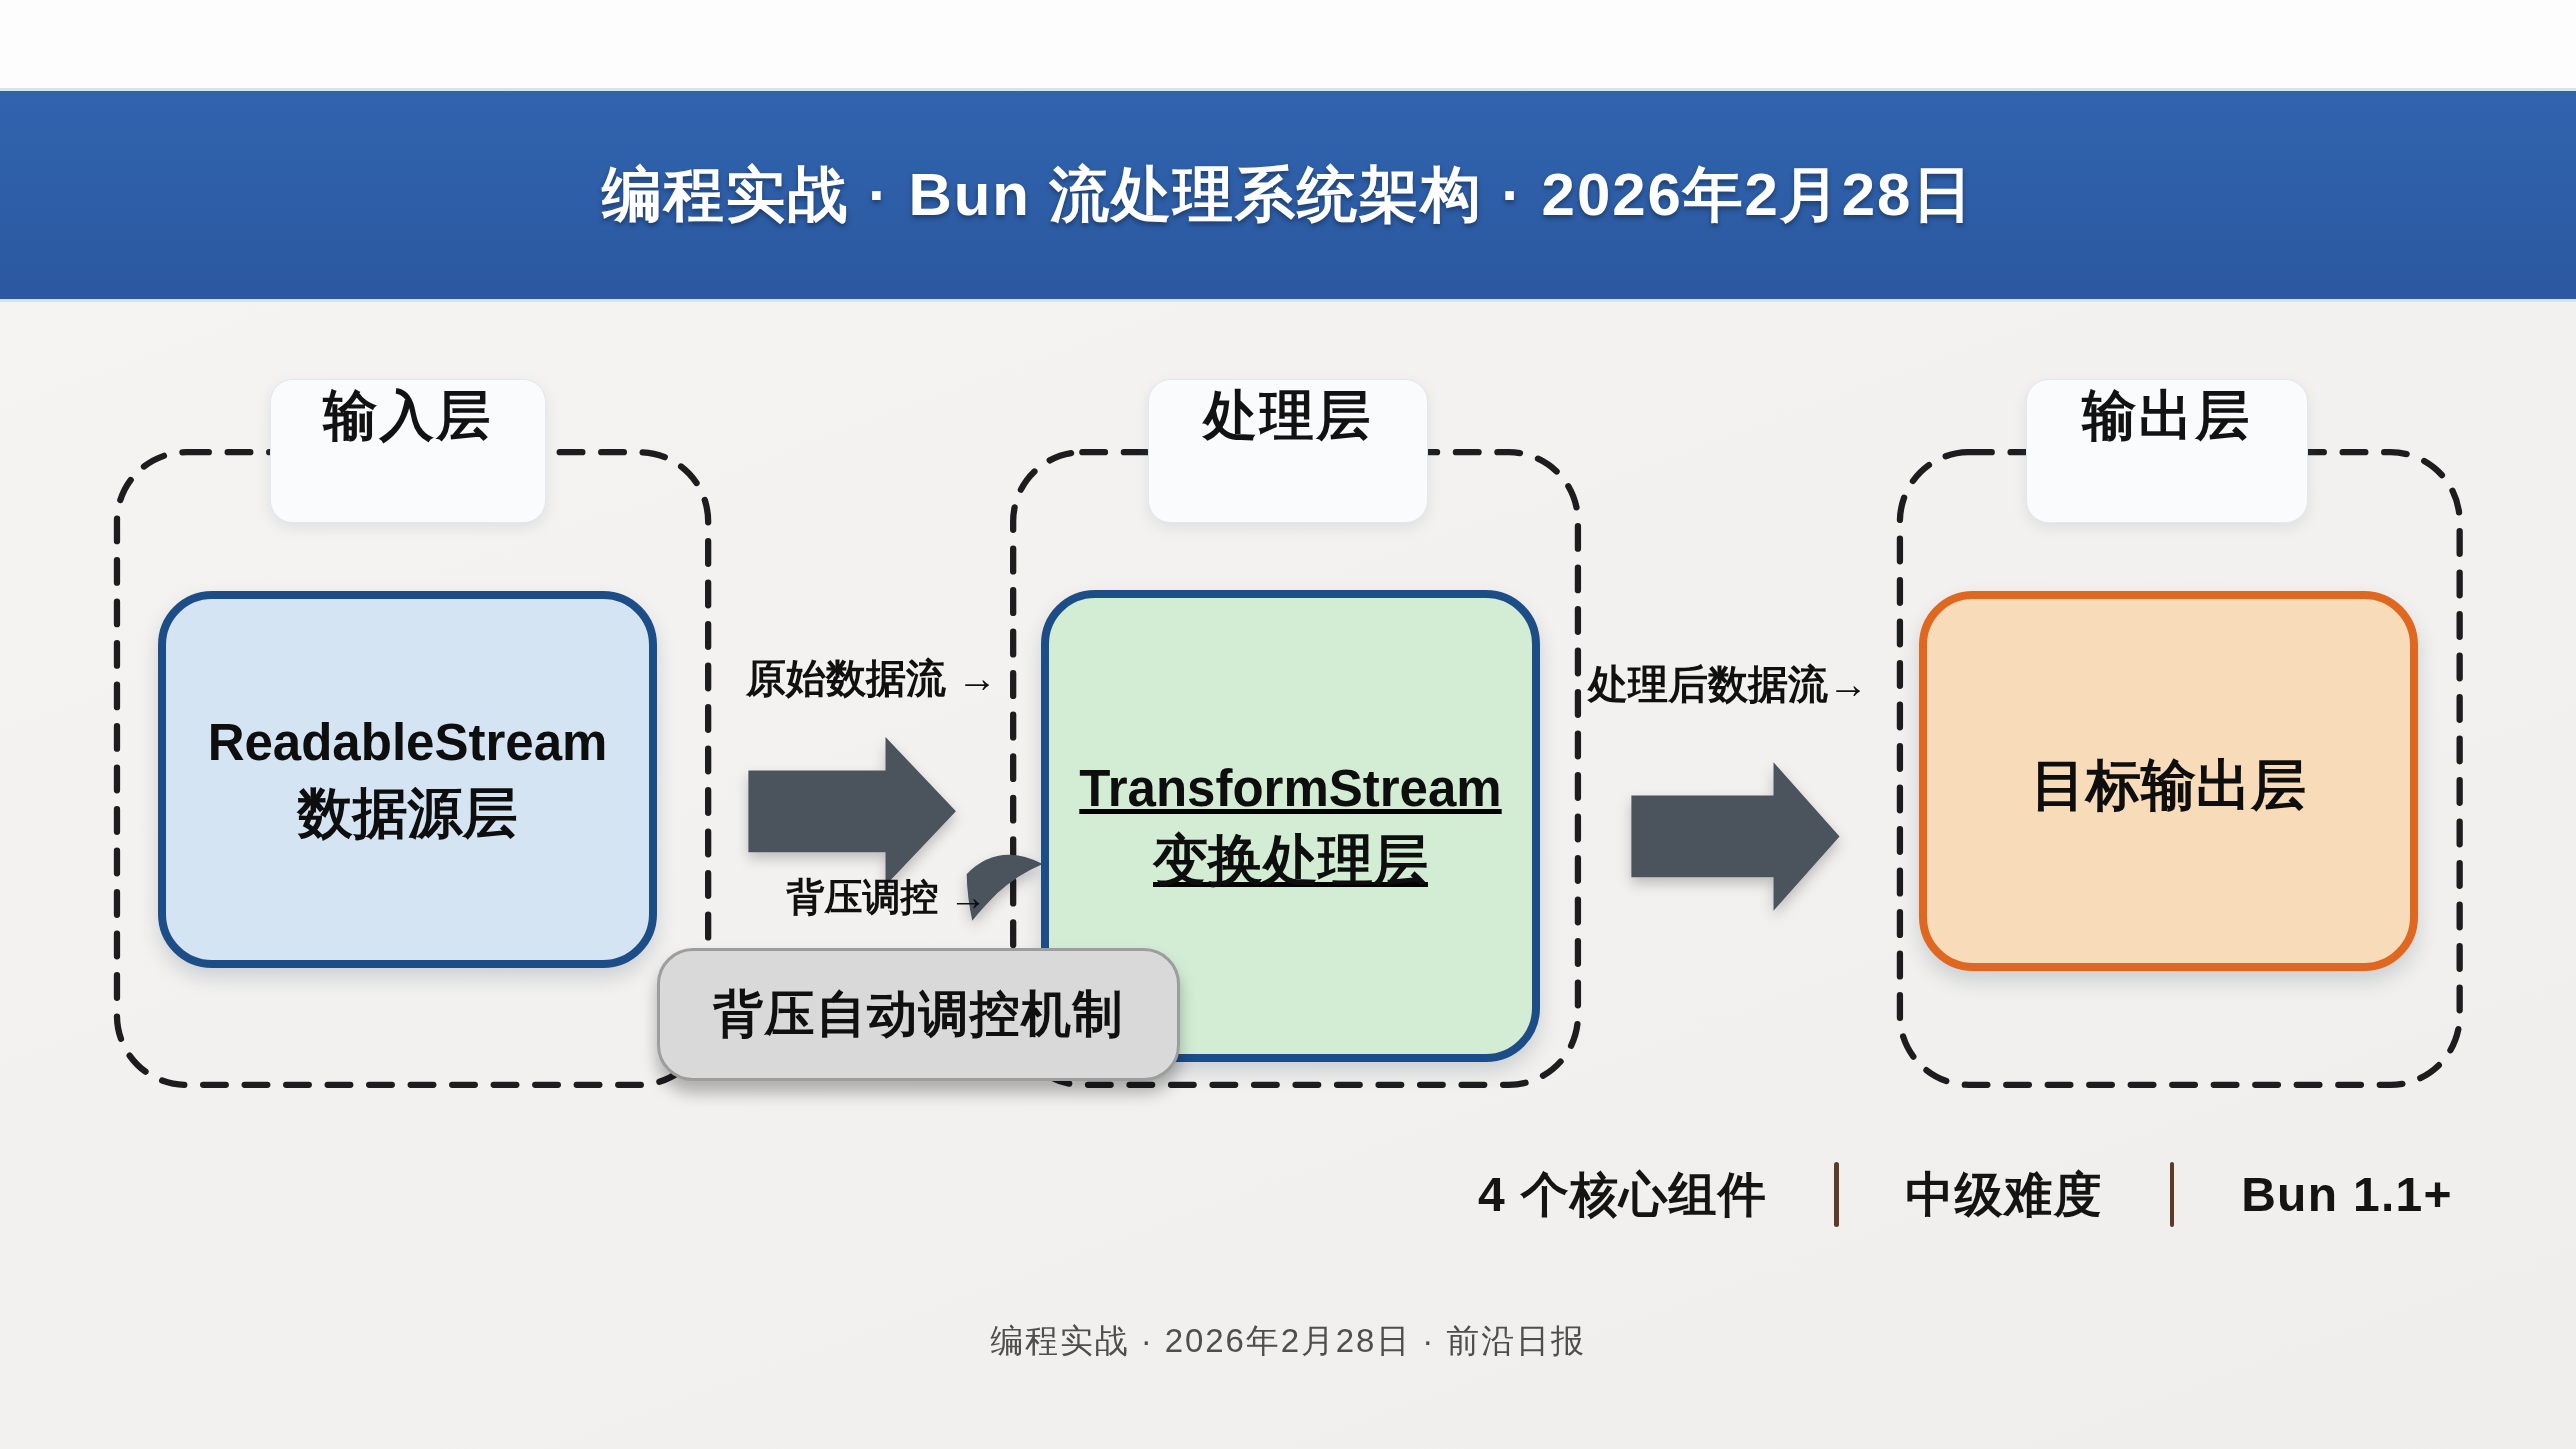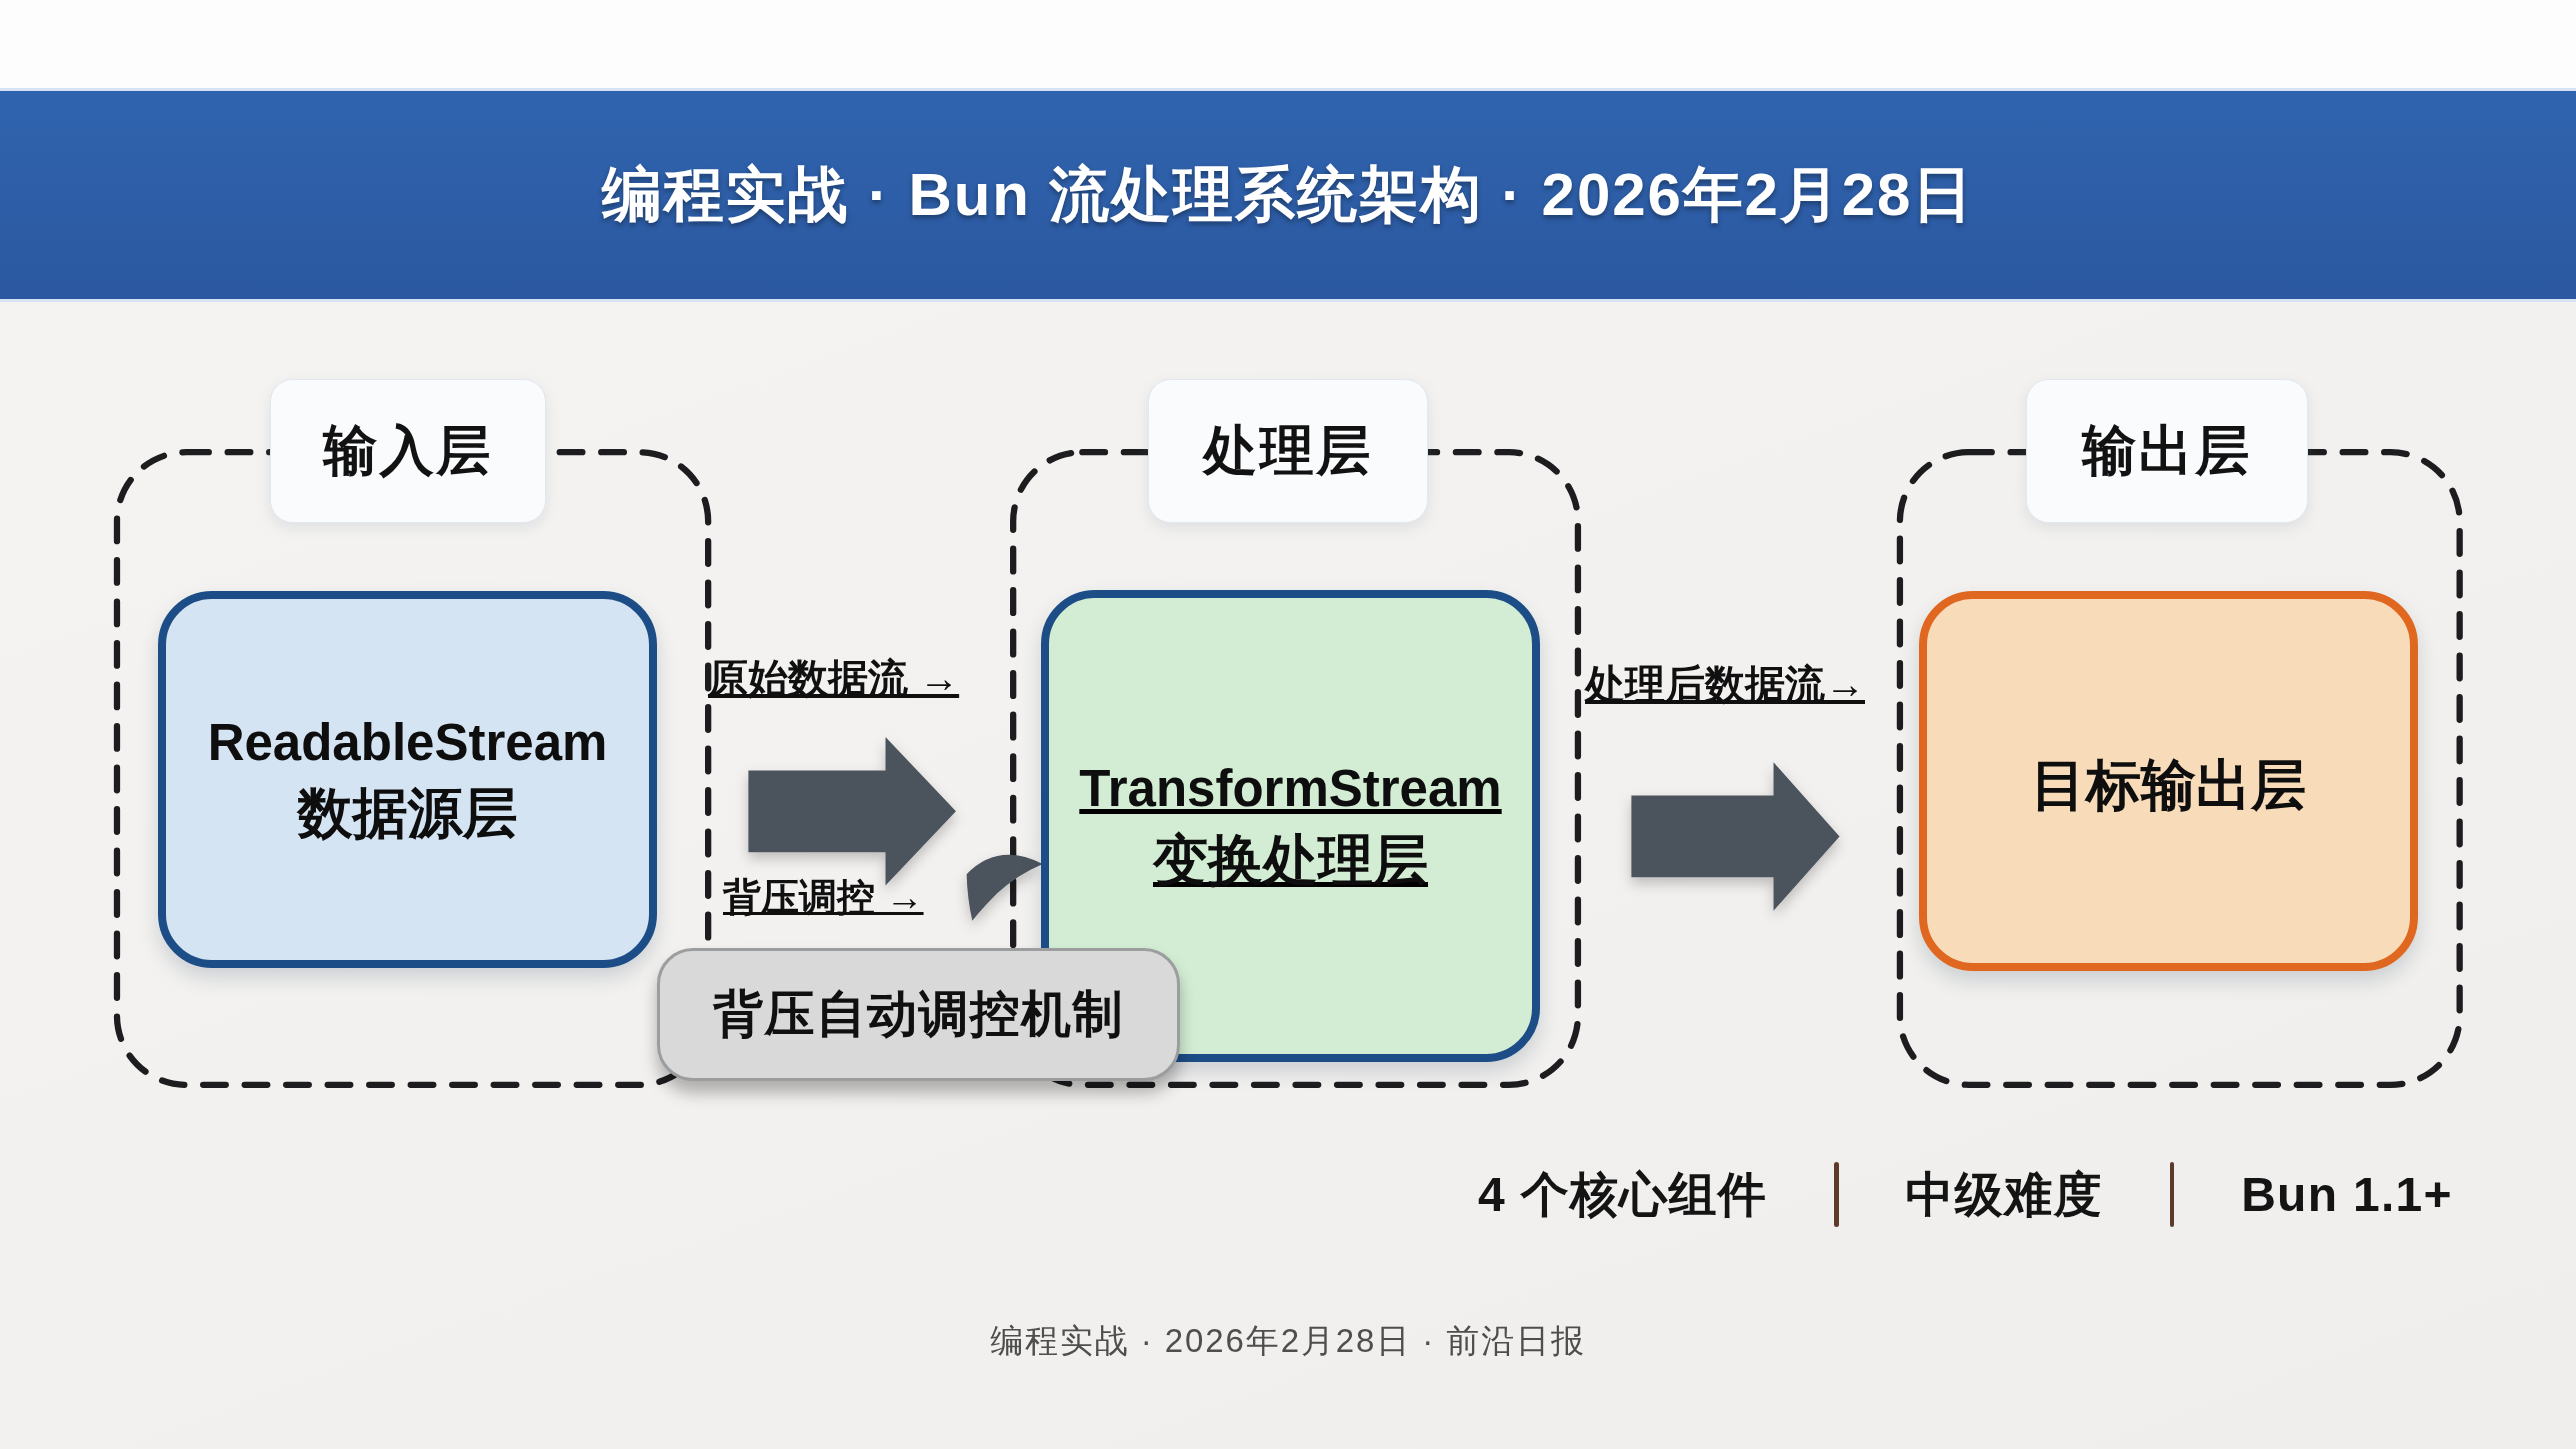--- a/index.html
+++ b/index.html
@@ -14,36 +14,36 @@
     display:flex;align-items:center;justify-content:center;
     border-top:3.1px solid #d7e3f2;border-bottom:3.1px solid #d7e3f2;
     box-sizing:border-box;
   }
   .banner-title{
     color:#fff;font-size:60px;font-weight:700;letter-spacing:1.9px;
     text-shadow:0 2.5px 5px rgba(0,0,0,0.35);white-space:nowrap;
   }
   svg.layer{position:absolute;left:0;top:0;z-index:1;}
   .chip{
-    position:absolute;z-index:3;display:flex;align-items:center;justify-content:center;
+    position:absolute;z-index:3;display:flex;justify-content:center;
     background:#fafbfd;border:1.9px solid #e3e7ee;border-radius:22.6px;
     box-shadow:0 5px 12.6px rgba(120,130,150,0.16);
     font-size:54px;font-weight:700;color:#121212;letter-spacing:2.5px;
   }
   .node{
     position:absolute;z-index:2;display:flex;flex-direction:column;align-items:center;justify-content:center;
     border-radius:54px;border:8.2px solid;box-sizing:border-box;
     box-shadow:0 10px 19px rgba(40,60,90,0.18);
     text-align:center;
   }
   .node-title{font-size:51px;font-weight:700;color:#0e0e0e;line-height:1.15;}
   .node-subtitle{font-size:55px;font-weight:700;color:#0e0e0e;line-height:1.15;margin-top:10px;}
   .flow-label{
     position:absolute;z-index:3;font-size:40px;font-weight:700;color:#101010;
-    white-space:nowrap;text-align:left;text-decoration:underline;
+    white-space:nowrap;text-align:right;
   }
   .bp-box{
     position:absolute;z-index:4;display:flex;align-items:center;justify-content:center;
     background:#d9d9d9;border:3.1px solid #9c9d9f;border-radius:36px;box-sizing:border-box;
     box-shadow:0 11.3px 16.4px rgba(0,0,0,0.28);
     font-size:50px;font-weight:700;color:#101010;letter-spacing:1.3px;
   }
   .stats{
     position:absolute;z-index:3;display:flex;align-items:center;gap:67px;
     height:75px;

